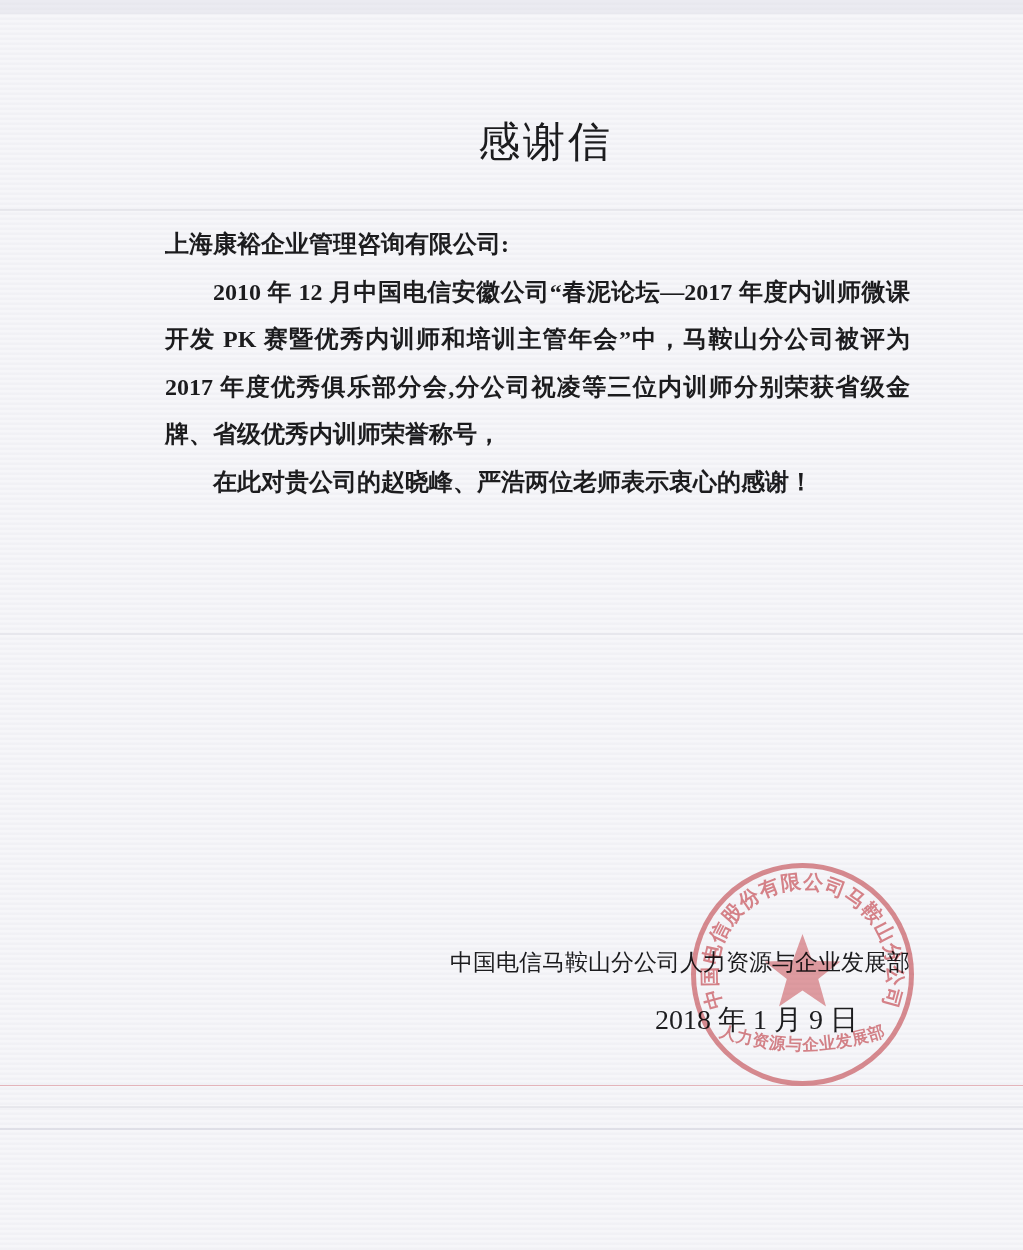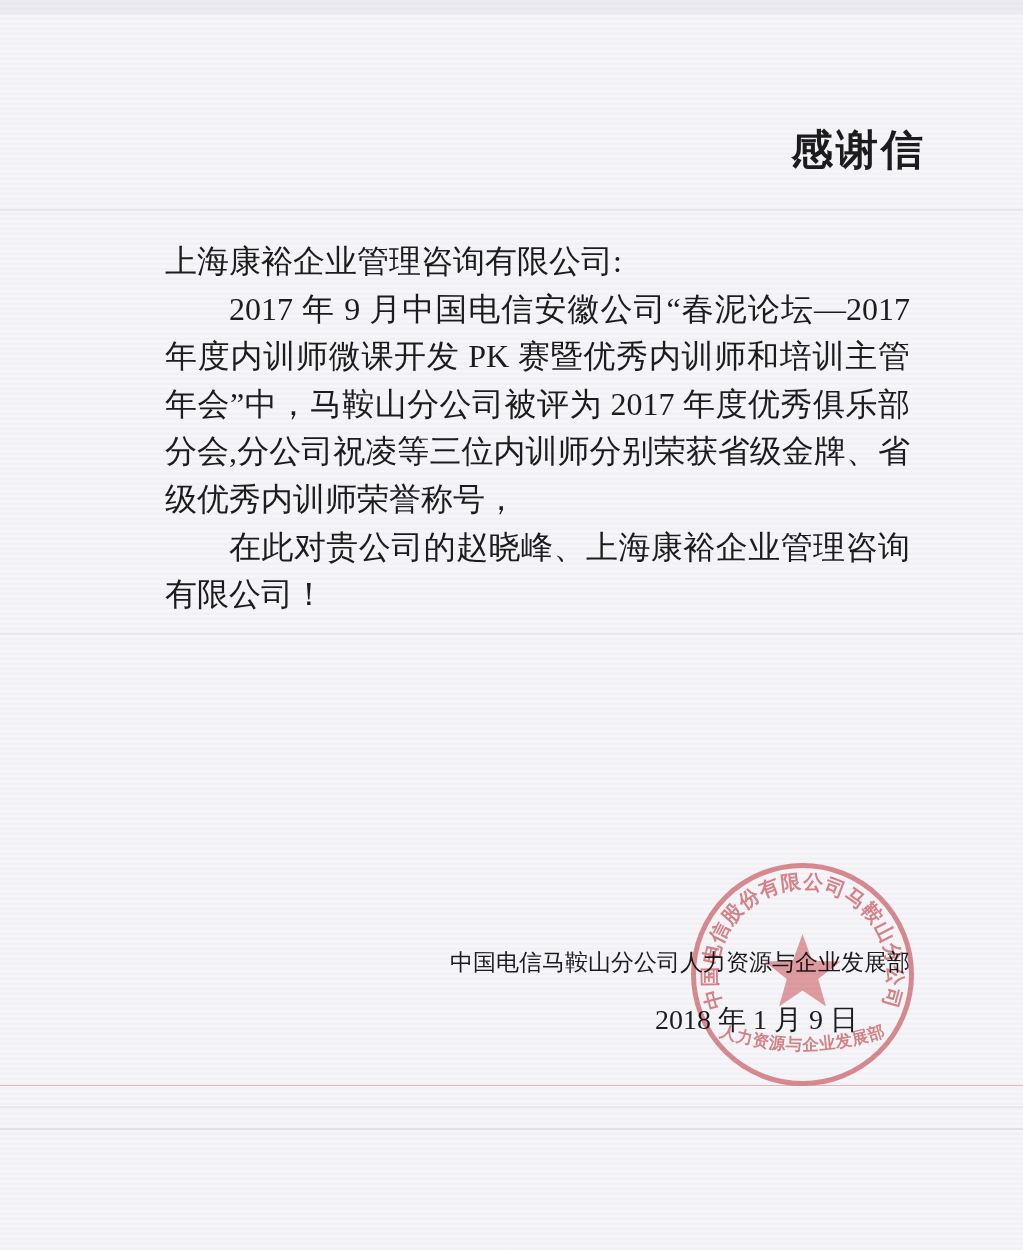--- a/index.html
+++ b/index.html
@@ -31,35 +31,36 @@
   .band-faint-2   { top: 633px;  height: 2px;  background: rgba(205,205,216,0.28); }
   .line-pink      { top: 1085px; height: 1px;  background: rgba(214,125,135,0.55); }
   .band-faint-3   { top: 1106px; height: 2px;  background: rgba(205,205,216,0.35); }
   .band-faint-4   { top: 1128px; height: 2px;  background: rgba(198,198,210,0.40); }
 
   .title {
     position: absolute;
     left: 165px;
     top: 106px;
     width: 745px;
-    margin: 16px;
-    text-align: right;
+    margin: 8px;
+    text-align: center;
     font-size: 42px;
-    font-weight: bold;
+    font-weight: normal;
     letter-spacing: 3px;
   }
   .body-text {
     position: absolute;
     left: 165px;
-    top: 238px;
+    top: 221px;
     width: 745px;
-    font-size: 32px;
+    font-size: 24px;
     line-height: 47.6px;
     text-align: justify;
     text-justify: inter-ideograph;
+    font-weight: bold;
   }
   .body-text p { margin: 0; }
   .indent { text-indent: 2em; }
 
   .signature {
     position: absolute;
     left: 165px;
     top: 947px;
     width: 745px;
     font-size: 23px;
@@ -97,22 +98,22 @@
 <div class="page">
 
   <div class="band band-top"></div>
   <div class="band band-faint-1"></div>
   <div class="band band-faint-2"></div>
 
   <h1 class="title">感谢信</h1>
 
   <div class="body-text">
     <p>上海康裕企业管理咨询有限公司:</p>
-    <p class="indent">2017 年 9 月中国电信安徽公司“春泥论坛—2017 年度内训师微课开发 PK 赛暨优秀内训师和培训主管年会”中，马鞍山分公司被评为 2017 年度优秀俱乐部分会,分公司祝凌等三位内训师分别荣获省级金牌、省级优秀内训师荣誉称号，</p>
-    <p class="indent">在此对贵公司的赵晓峰、上海康裕企业管理咨询有限公司！</p>
+    <p class="indent">2010 年 12 月中国电信安徽公司“春泥论坛—2017 年度内训师微课开发 PK 赛暨优秀内训师和培训主管年会”中，马鞍山分公司被评为 2017 年度优秀俱乐部分会,分公司祝凌等三位内训师分别荣获省级金牌、省级优秀内训师荣誉称号，</p>
+    <p class="indent">在此对贵公司的赵晓峰、严浩两位老师表示衷心的感谢！</p>
   </div>
 
   <div class="signature">中国电信马鞍山分公司人力资源与企业发展部</div>
   <div class="date">2018 年 1 月 9 日</div>
 
   <svg class="stamp" viewBox="0 0 233 233" xmlns="http://www.w3.org/2000/svg">
     <defs>
       <path id="arcTop" d="M 35.7 145.9 A 86 86 0 1 1 197.3 145.9" fill="none"></path>
       <path id="arcBottom" d="M 34 178 Q 116.5 206 199 178" fill="none"></path>
     </defs>

